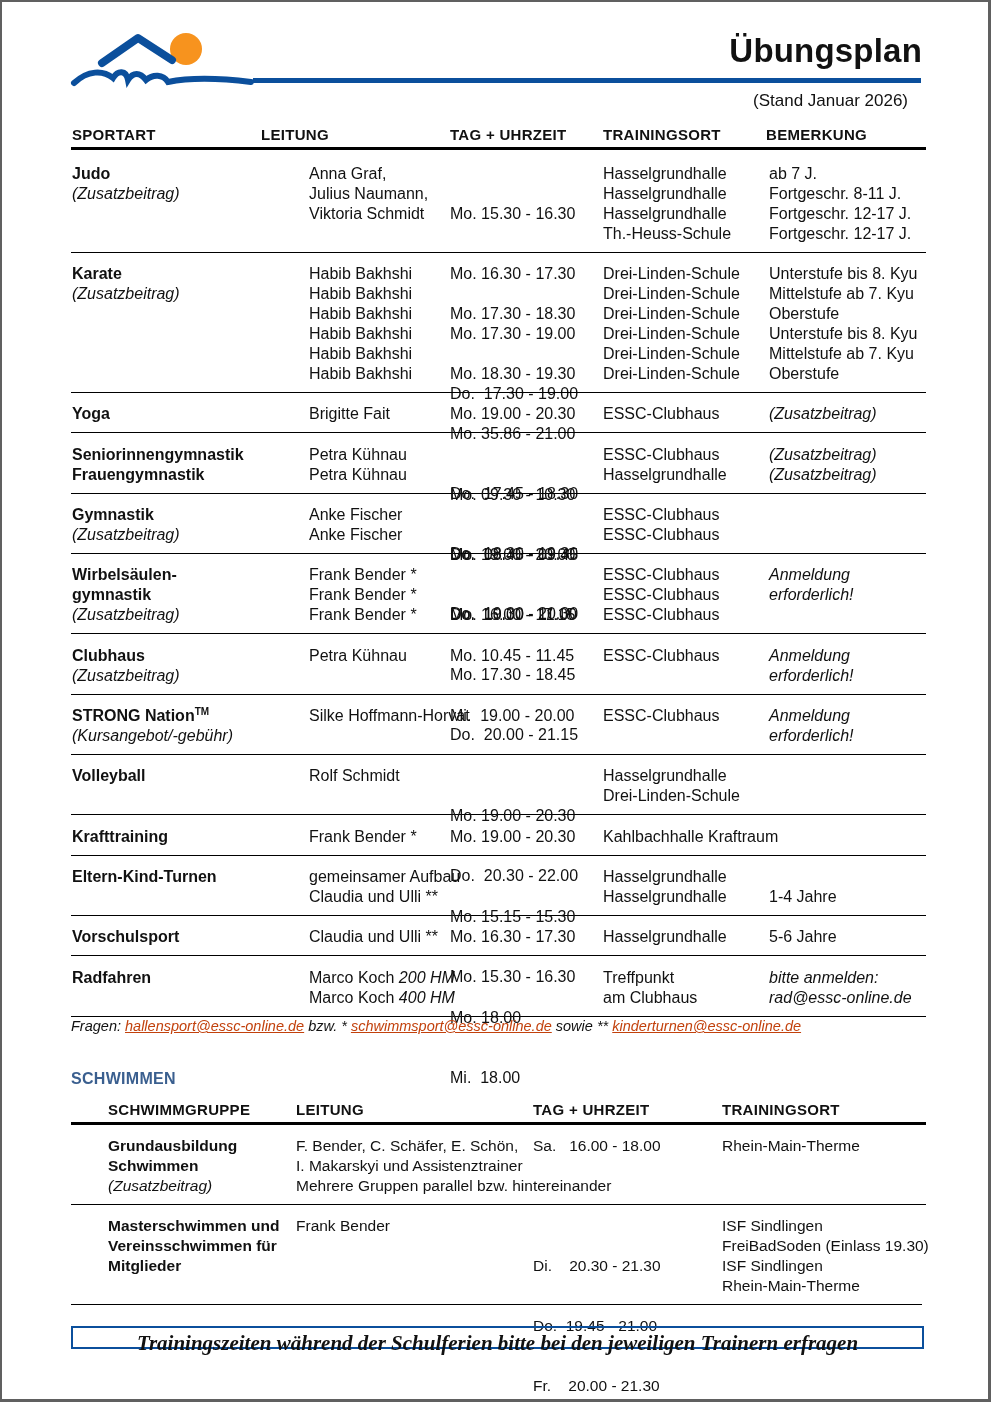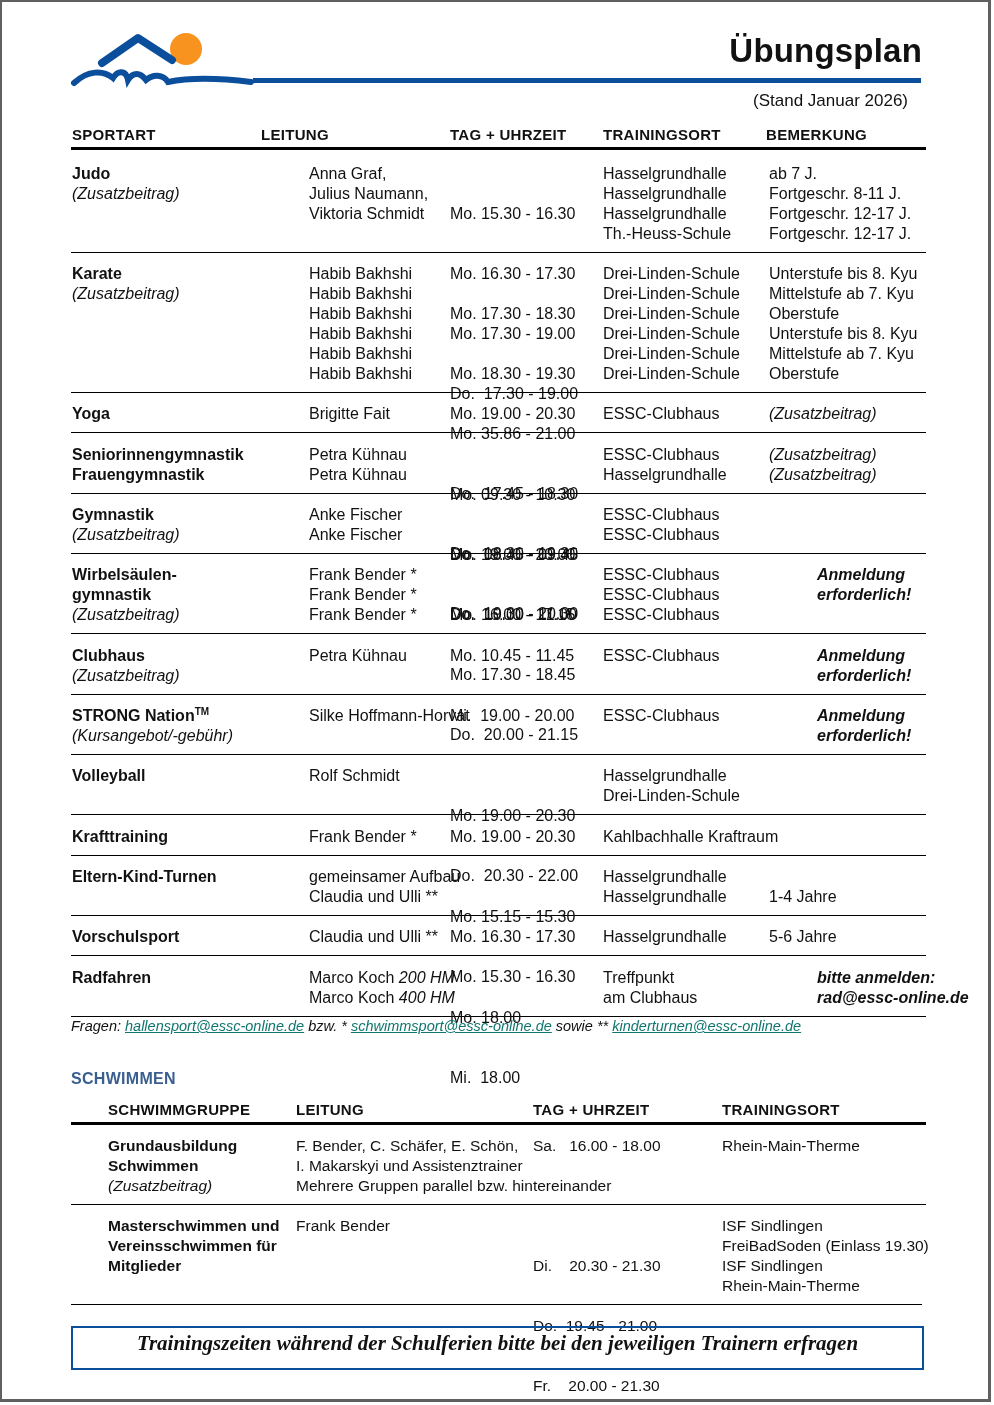--- a/index.html
+++ b/index.html
@@ -15,37 +15,37 @@
 
   .row { position: absolute; left: 71px; width: 855px; border-bottom: 1.5px solid #000; }
   .cell { position: absolute; top: 0; line-height: 20px; white-space: nowrap; }
   .c1 { left: 1px; }
   .c2 { left: 190px; margin-left: 48px; }
   .c3 { left: 379px; }
   .c4 { left: 532px; }
   .c5 { left: 698px; }
   .b { font-weight: bold; }
   .i { font-style: italic; }
-  .bi { font-weight: bold; font-style: italic; margin-left: 48px; }
+  .bi { font-weight: normal; font-style: italic; }
   .line { display: block; height: 20px; }
   sup { font-size: 10px; line-height: 0; }
 
   .fragen { position: absolute; left: 71px; top: 1018px; font-size: 14.5px; font-style: italic; white-space: nowrap; }
-  .fragen a { color: #0f766e; text-decoration: underline; }
+  .fragen a { color: #c2410c; text-decoration: underline; }
 
   .schwimmen-title { position: absolute; left: 71px; top: 1070px; font-size: 16px; font-weight: bold; color: #3a5f8f; letter-spacing: 0.3px; }
   .hdr2 { position: absolute; top: 1101px; left: 71px; width: 855px; height: 20px; font-weight: bold; font-size: 15px; letter-spacing: 0.3px; }
   .hdr2 span { position: absolute; top: 0; }
   .hdr2-rule { position: absolute; left: 71px; top: 1122px; width: 855px; height: 3px; background: #000; }
   .s1 { left: 1px; margin-left: 36px; }
   .s2 { left: 225px; }
   .s3 { left: 462px; }
   .s4 { left: 651px; }
 
-  .notice { position: absolute; left: 71px; top: 1326px; width: 853px; height: 44px; border: 2.5px solid #0b4f9c; box-sizing: border-box; text-align: center; font-family: "Liberation Serif", "DejaVu Serif", serif; font-style: italic; font-weight: bold; font-size: 21px; line-height: 30px; }
+  .notice { position: absolute; left: 71px; top: 1326px; width: 853px; height: 23px; border: 2.5px solid #0b4f9c; box-sizing: border-box; text-align: center; font-family: "Liberation Serif", "DejaVu Serif", serif; font-style: italic; font-weight: bold; font-size: 21px; line-height: 30px; }
 </style>
 </head>
 <body>
 
 <div class="page"></div>
 
 <svg class="logo" viewBox="0 0 190 60">
   <circle cx="118" cy="19" r="16" fill="#f7931e"></circle>
   <path d="M34 33 L70 8 L104 30" fill="none" stroke="#0b4f9c" stroke-width="8" stroke-linecap="round" stroke-linejoin="round"></path>
   <path d="M6 53 C20 40, 35 40, 45 48 C50 40, 58 40, 60 50 C65 42, 72 42, 78 50 C85 44, 95 44, 100 52 C120 48, 150 48, 183 52" fill="none" stroke="#0b4f9c" stroke-width="6" stroke-linecap="round"></path>

